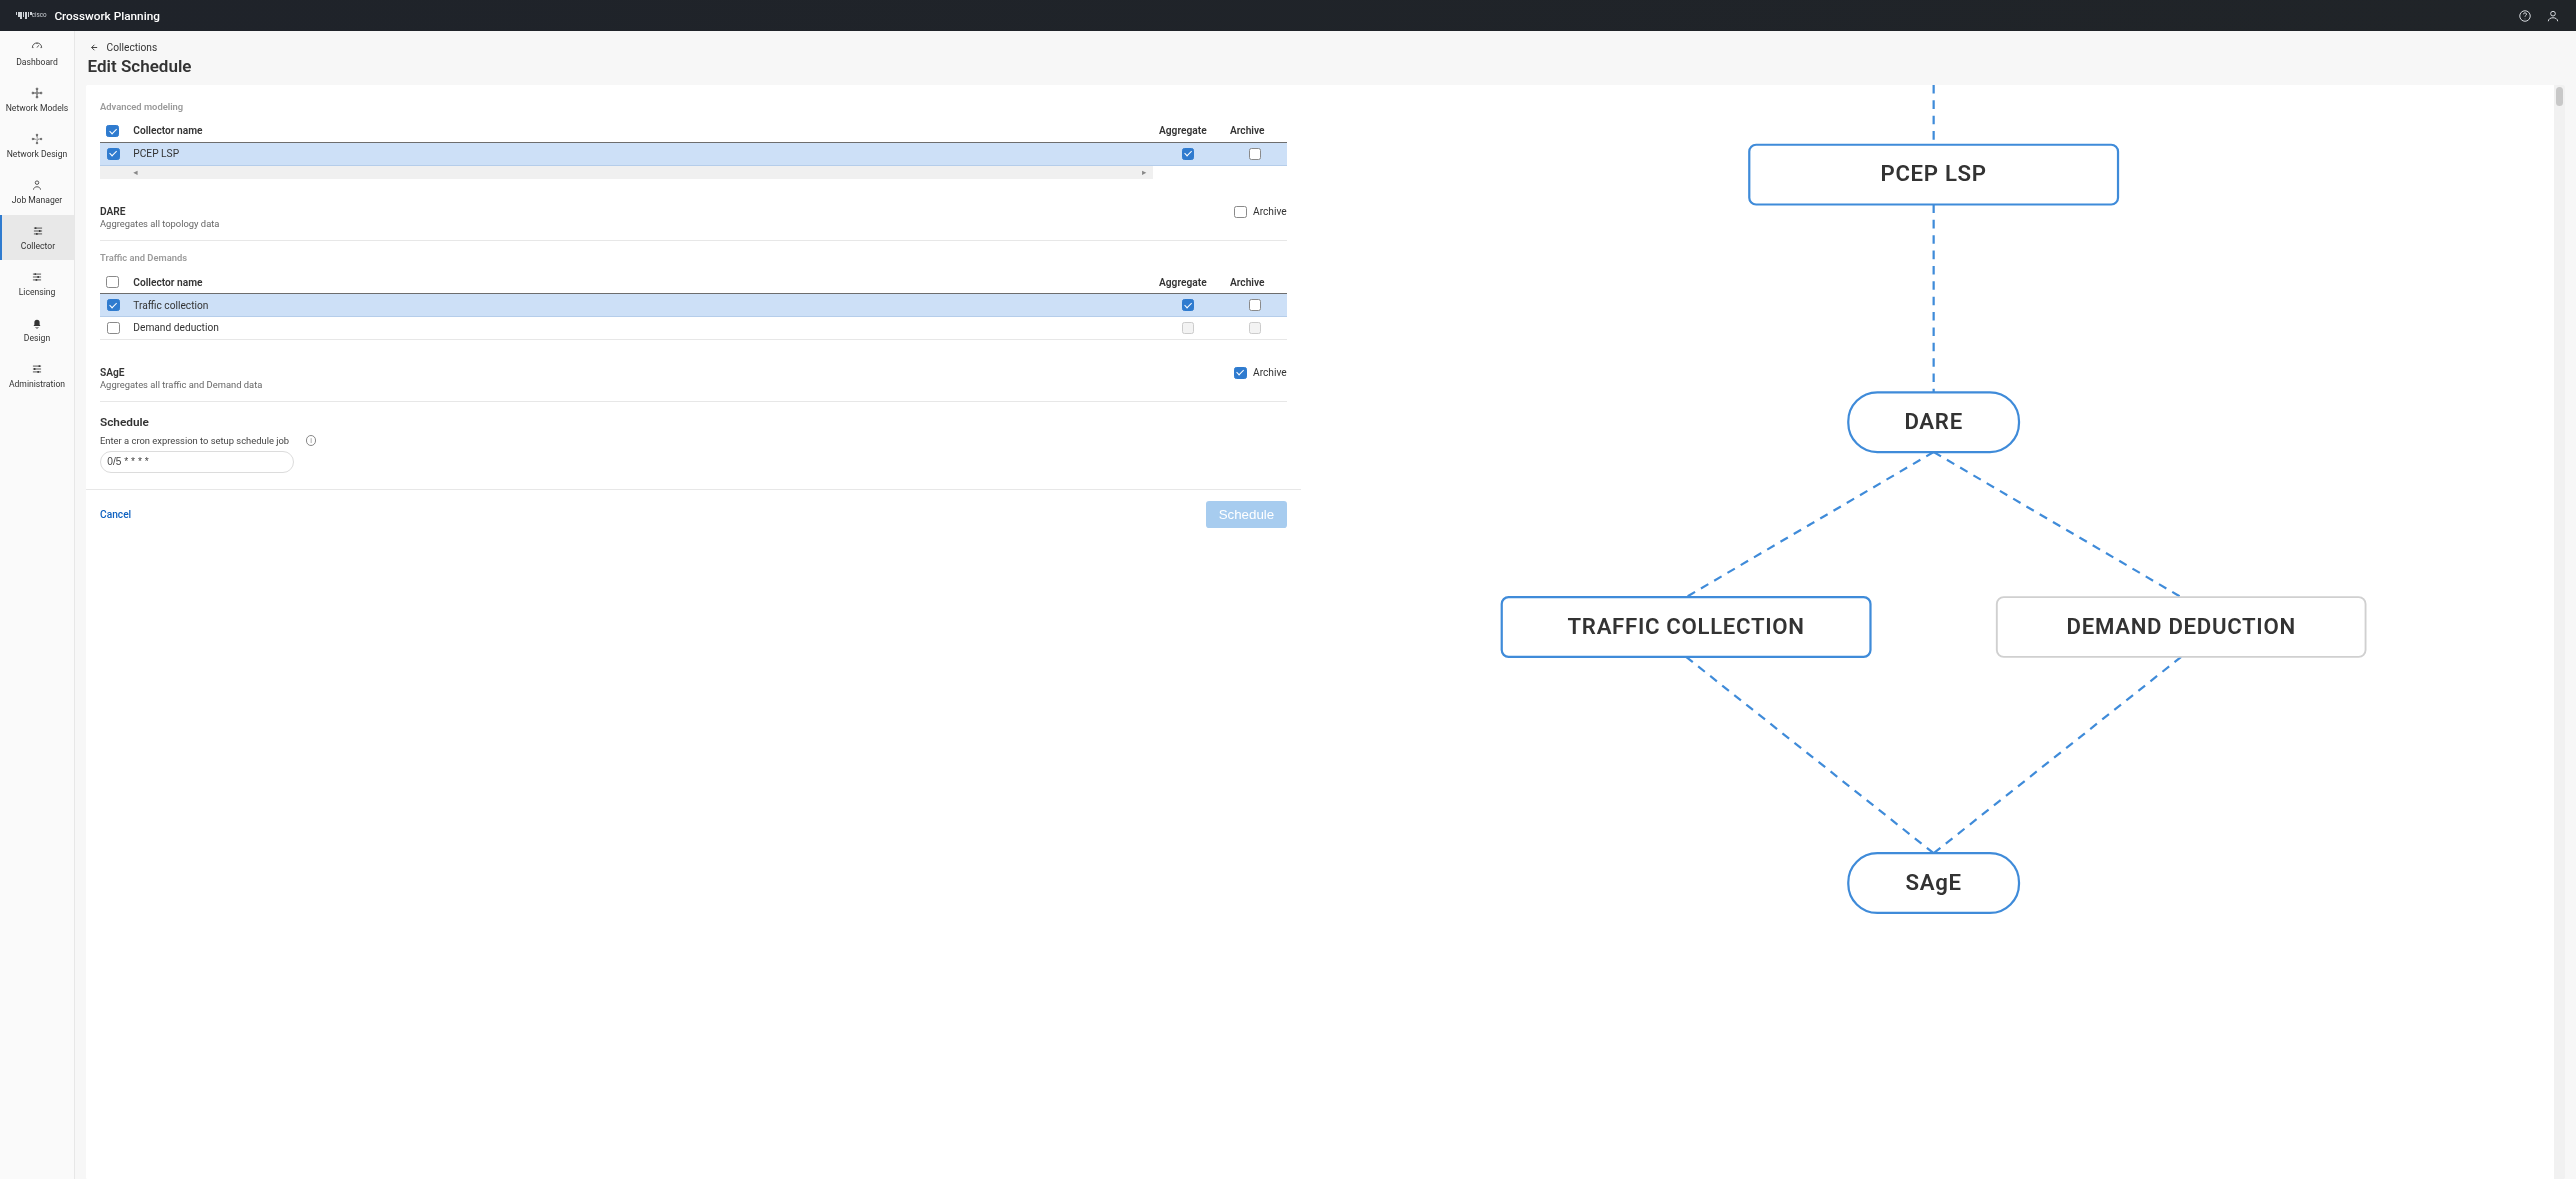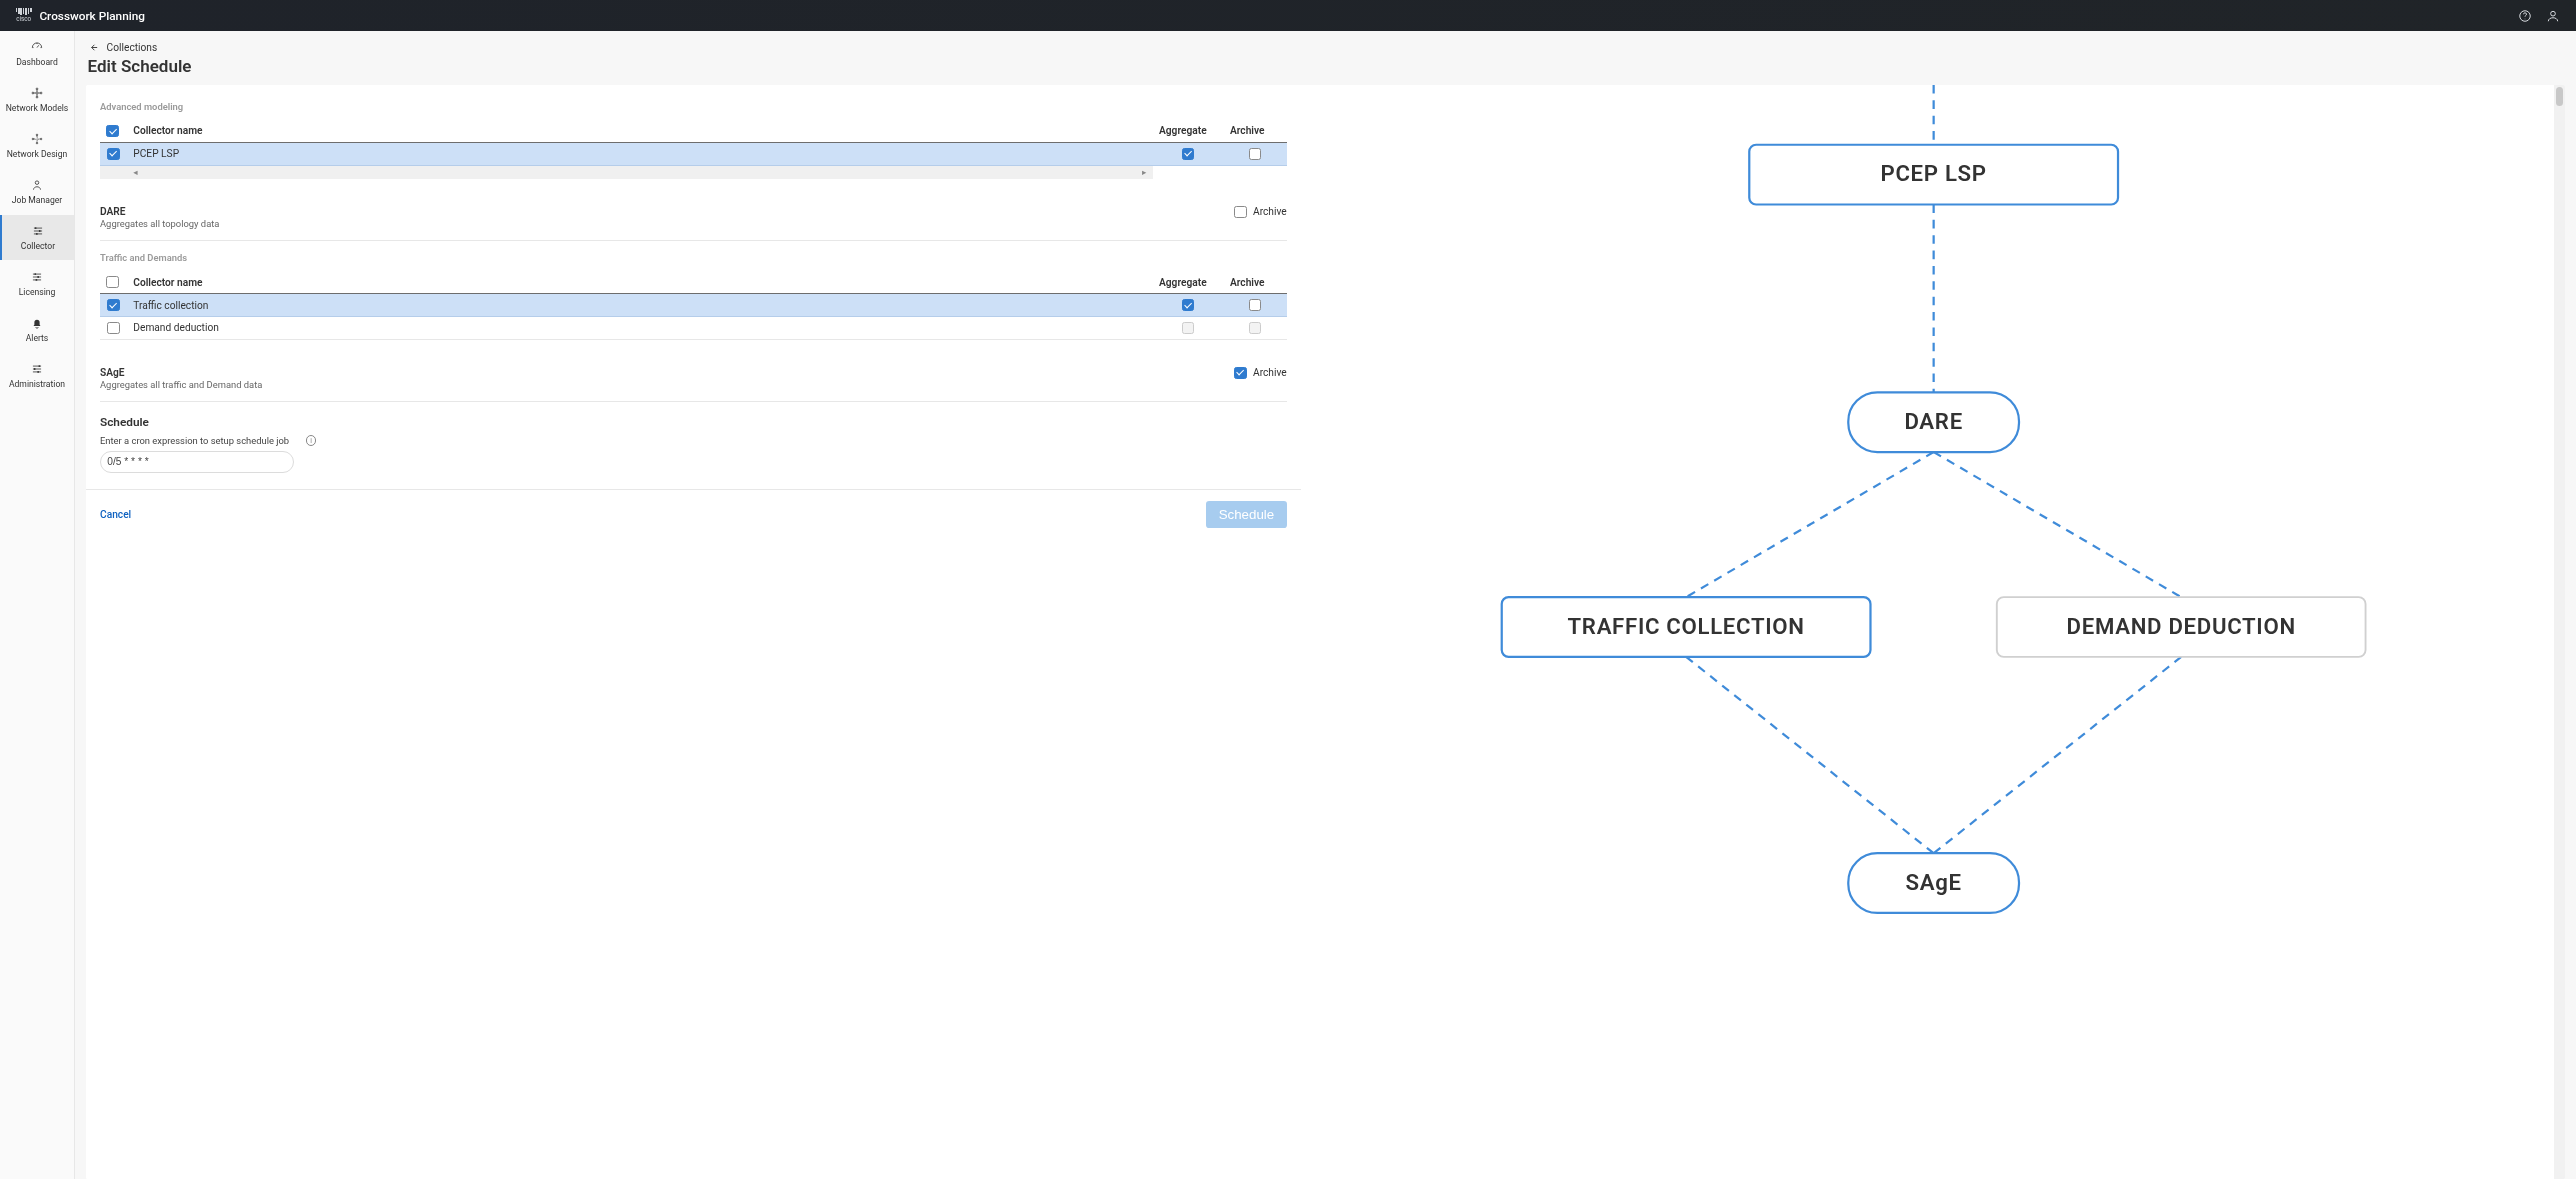--- a/index.html
+++ b/index.html
@@ -32,21 +32,21 @@
     height:var(--header-h);
     background: linear-gradient(to right, #1f232a, #202428);
     color:#fff;
     display:flex;
     align-items:center;
     padding:0 15.7px;
     gap:7.8px;
     justify-content:space-between;
   }
   .app-header .left{display:flex;align-items:center;gap:7.8px;}
-  .brand-logo{display:flex;flex-direction:column;align-items:center;font-size:6.3px;line-height:1;color:#cfd3d8;}
+  .brand-logo{display:flex;flex-direction:row;align-items:center;font-size:6.3px;line-height:1;color:#cfd3d8;}
   .brand-bars{display:flex;gap:0.8px;margin-bottom:0.8px}
   .brand-bars span{display:block;width:1.6px;background:#cfd3d8}
   .brand-bars span:nth-child(1){height:3.9px}
   .brand-bars span:nth-child(2){height:5.5px}
   .brand-bars span:nth-child(3){height:7px}
   .brand-bars span:nth-child(4){height:5.5px}
   .brand-bars span:nth-child(5){height:7px}
   .brand-bars span:nth-child(6){height:5.5px}
   .brand-bars span:nth-child(7){height:3.9px}
   .app-title{font-size:11.8px;font-weight:500;}
@@ -283,21 +283,21 @@
       </span>
     <span>Licensing</span>
   </div>
   <div class="nav-item">
     <span class="ic">
         <svg viewBox="0 0 24 24">
           <path d="M6 17h12l-1.5-2V11a4.5 4.5 0 0 0-9 0v4L6 17z" fill="#333" stroke="none"></path>
           <path d="M10 19a2 2 0 0 0 4 0" stroke="#333"></path>
         </svg>
       </span>
-    <span>Alerts</span>
+    <span>Design</span>
   </div>
   <div class="nav-item">
     <span class="ic">
         <svg viewBox="0 0 24 24">
           <path d="M5 7h14M5 12h14M5 17h14"></path>
           <circle cx="16" cy="7" r="1.6" fill="#333" stroke="none"></circle>
           <circle cx="8" cy="12" r="1.6" fill="#333" stroke="none"></circle>
           <circle cx="14" cy="17" r="1.6" fill="#333" stroke="none"></circle>
         </svg>
       </span>

